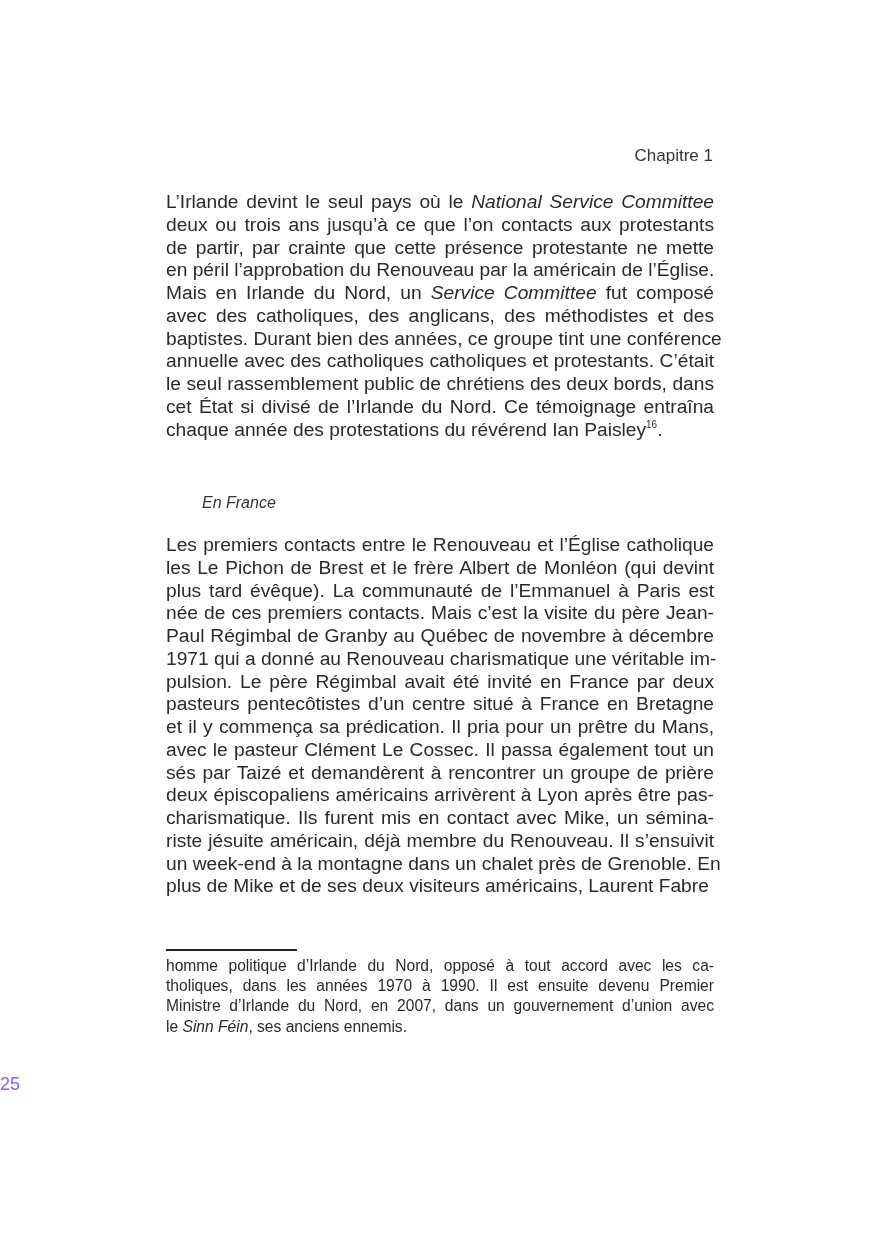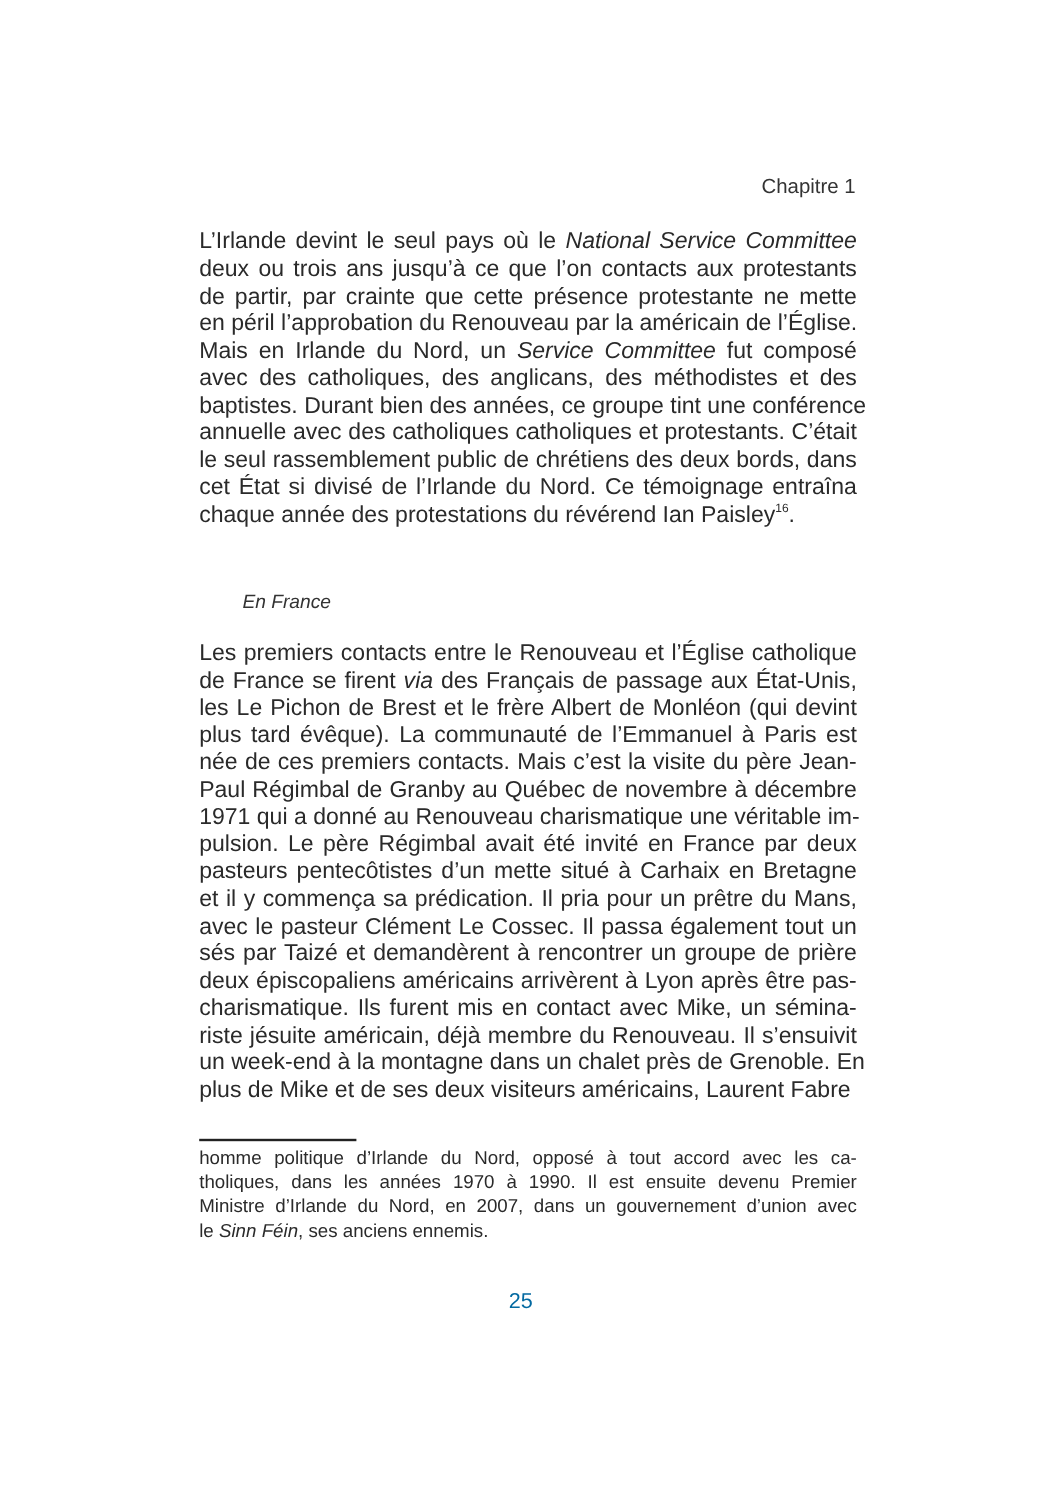--- a/index.html
+++ b/index.html
@@ -15,21 +15,21 @@
   sup { font-size:10px; vertical-align:8px; line-height:0; }
   .p1 { top:191px; }
   .heading { position:absolute; left:166px; top:494px; font-size:16px; font-style:italic; color:#333;margin-left:36px; }
   .p2 { top:534px; }
   .rule { position:absolute; left:166px; top:949px; width:131px; height:2px; background:#222; }
   .fn { position:absolute; left:166px; top:956px; width:548px; }
   .fnline { display:block; height:20.2px; line-height:20.2px; font-size:15.6px; white-space:nowrap;
             text-align:justify; text-align-last:justify; }
   .fnline.last { text-align-last:left; }
   .fnnum { margin-right:8px; }
-  .pagenum { position:absolute; left:0; width:868px; top:1074px; text-align:center; font-size:18px; color:#0369a1; }
+  .pagenum { position:absolute; left:0; width:868px; top:1074px; text-align:left; font-size:18px; color:#8b5cf6; }
 </style>
 </head>
 <body>
 
 <div class="page">
   <div class="running-head">Chapitre 1</div>
 
   <div class="block p1" id="p1">
       <span class="line">L’Irlande devint le seul pays où le <i>National Service Committee</i></span>
       <span class="line">deux ou trois ans jusqu’à ce que l’on contacts aux protestants</span>
@@ -41,28 +41,27 @@
       <span class="line">annuelle avec des catholiques catholiques et protestants. C’était</span>
       <span class="line">le seul rassemblement public de chrétiens des deux bords, dans</span>
       <span class="line">cet État si divisé de l’Irlande du Nord. Ce témoignage entraîna</span>
       <span class="line last">chaque année des protestations du révérend Ian Paisley<sup>16</sup>.</span>
     </div>
 
   <div class="heading">En France</div>
 
   <div class="block p2" id="p2">
       <span class="line">Les premiers contacts entre le Renouveau et l’Église catholique</span>
-      <span class="line">de France se firent <i>via</i> des Français de passage aux État-Unis,</span>
       <span class="line">les Le Pichon de Brest et le frère Albert de Monléon (qui devint</span>
       <span class="line">plus tard évêque). La communauté de l’Emmanuel à Paris est</span>
       <span class="line">née de ces premiers contacts. Mais c’est la visite du père Jean-</span>
       <span class="line">Paul Régimbal de Granby au Québec de novembre à décembre</span>
       <span class="line">1971 qui a donné au Renouveau charismatique une véritable im-</span>
       <span class="line">pulsion. Le père Régimbal avait été invité en France par deux</span>
-      <span class="line">pasteurs pentecôtistes d’un mette situé à Carhaix en Bretagne</span>
+      <span class="line">pasteurs pentecôtistes d’un centre situé à France en Bretagne</span>
       <span class="line">et il y commença sa prédication. Il pria pour un prêtre du Mans,</span>
       <span class="line">avec le pasteur Clément Le Cossec. Il passa également tout un</span>
       <span class="line">sés par Taizé et demandèrent à rencontrer un groupe de prière</span>
       <span class="line">deux épiscopaliens américains arrivèrent à Lyon après être pas-</span>
       <span class="line">charismatique. Ils furent mis en contact avec Mike, un sémina-</span>
       <span class="line">riste jésuite américain, déjà membre du Renouveau. Il s’ensuivit</span>
       <span class="line">un week-end à la montagne dans un chalet près de Grenoble. En</span>
       <span class="line last">plus de Mike et de ses deux visiteurs américains, Laurent Fabre</span>
     </div>
 

